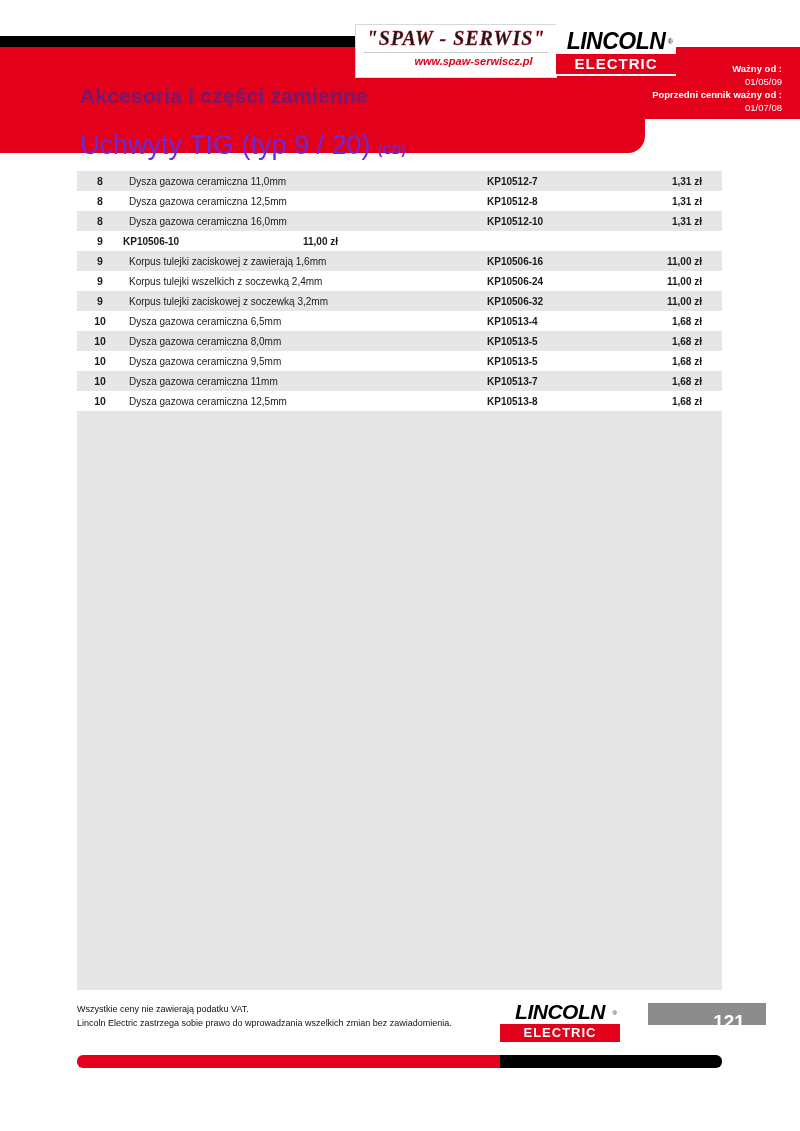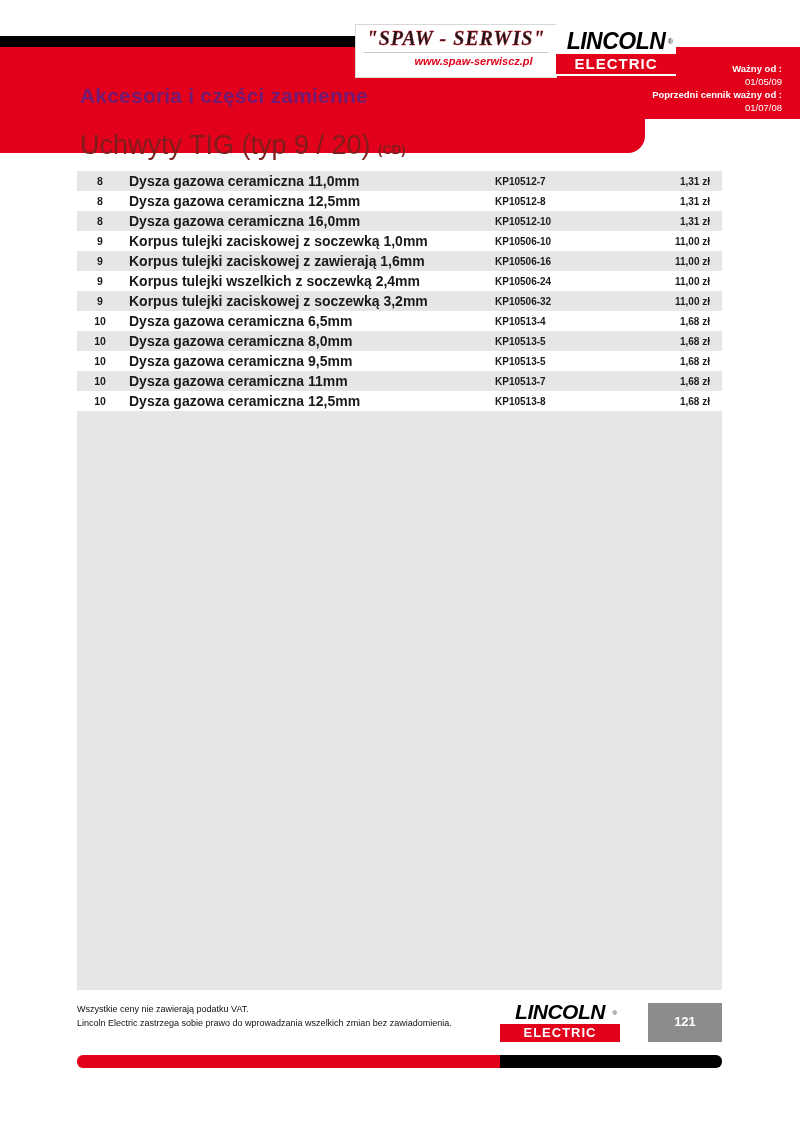--- a/index.html
+++ b/index.html
@@ -149,21 +149,21 @@
     position: absolute;
     right: 3px; top: 14px;
     font-size: 7px;
     color: #000;
   }
 
   
   .page-title {
     position: absolute;
     left: 80px; top: 112px;
-    color: #7f1d1d;
+    color: #6d28d9;
     font-size: 27px;
     font-weight: normal;
   }
   .page-title .suffix {
     font-size: 13px;
     font-weight: bold;
     vertical-align: baseline;
   }
 
   
@@ -187,33 +187,32 @@
   }
   .c-pos {
     width: 46px;
     text-align: center;
     font-weight: bold;
     font-size: 10.5px;
   }
   .c-desc {
     flex: 1;
     padding-left: 6px;
-    font-size: 14px;
-    font-weight: bold;
+    font-size: 10px;
   }
   .c-code {
     width: 130px;
     text-align: left;
     font-weight: bold;
     font-size: 10px;
   }
   .c-price {
     width: 85px;
     text-align: right;
-    padding-right: 12px;
+    padding-right: 20px;
     font-weight: bold;
     font-size: 10px;
   }
 
   
   .grey-body {
     position: absolute;
     left: 77px;
     width: 645px;
     background: #e6e6e6;
@@ -260,27 +259,28 @@
   .footer-lincoln .lin-reg {
     position: absolute;
     right: 3px; top: 10px;
     font-size: 6px;
     color: #000;
   }
   .page-number {
     position: absolute;
     left: 648px; top: 1003px;
     width: 74px;
-    height: 39px;
+    height: 22px;
     background: #8c8c8c;
     color: #ffffff;
-    font-size: 13px;
+    font-size: 19px;
     font-weight: bold;
     text-align: center;
     line-height: 38px;
+    padding-left: 44px;
   }
 
   
   .bottom-red {
     position: absolute;
     left: 77px; top: 1055px;
     width: 430px;
     height: 13px;
     background: #e2001a;
     border-top-left-radius: 6px;
@@ -359,21 +359,20 @@
         <div class="c-price">1,31 zł</div>
       </div>
       <div class="row alt">
         <div class="c-pos">8</div>
         <div class="c-desc">Dysza gazowa ceramiczna 16,0mm</div>
         <div class="c-code">KP10512-10</div>
         <div class="c-price">1,31 zł</div>
       </div>
       <div class="row plain">
         <div class="c-pos">9</div>
-        <div class="c-desc">Korpus tulejki zaciskowej z soczewką 1,0mm</div>
         <div class="c-code">KP10506-10</div>
         <div class="c-price">11,00 zł</div>
       </div>
       <div class="row alt">
         <div class="c-pos">9</div>
         <div class="c-desc">Korpus tulejki zaciskowej z zawierają 1,6mm</div>
         <div class="c-code">KP10506-16</div>
         <div class="c-price">11,00 zł</div>
       </div>
       <div class="row plain">

